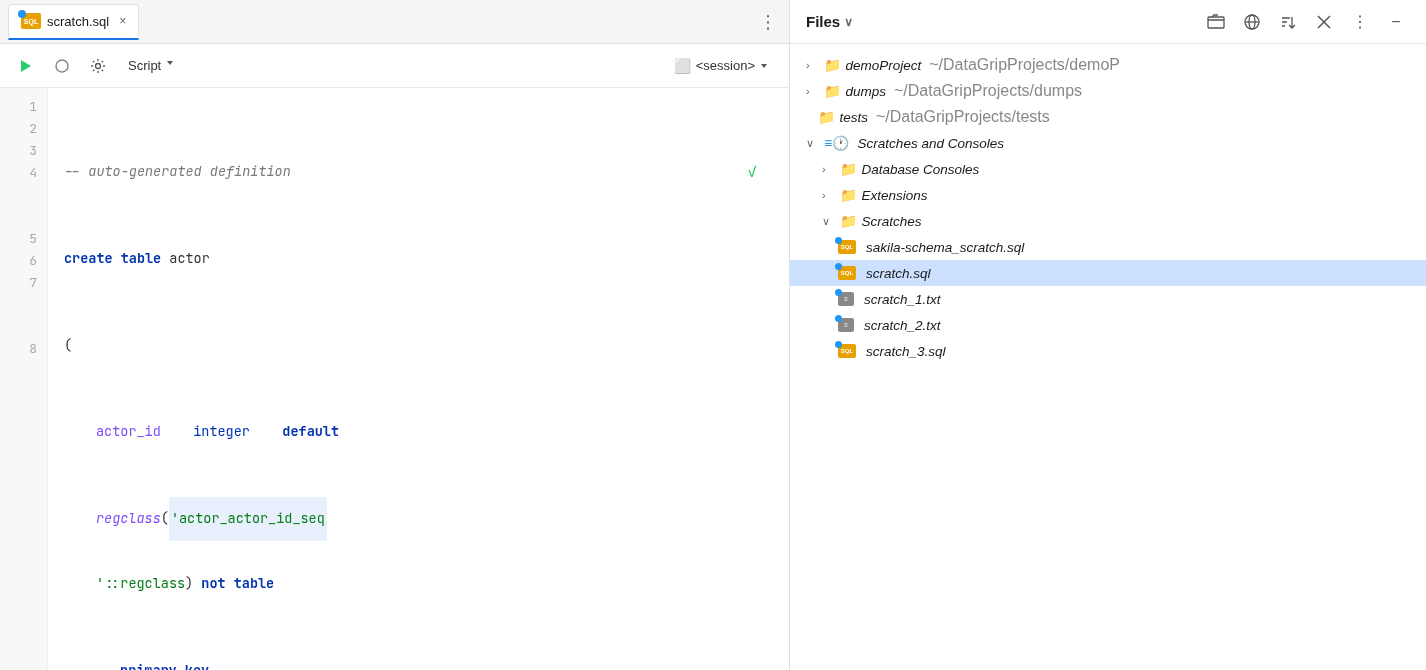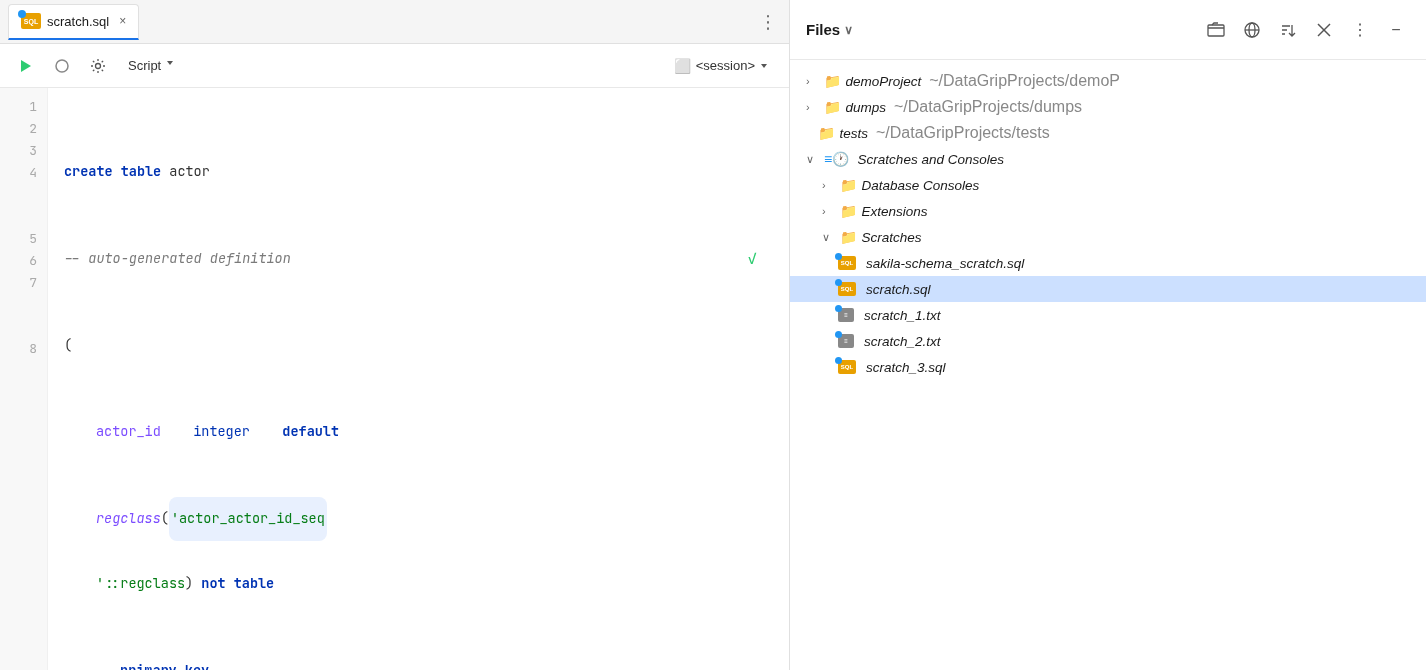--- a/index.html
+++ b/index.html
@@ -194,37 +194,37 @@
     
     .c-comment { color: #7a7a7a; font-style: italic; }
     .c-keyword { color: #0033b3; font-weight: bold; }
     .c-type { color: #0033b3; }
     .c-function { color: #7c4dff; font-style: italic; }
     .c-string { color: #067d17; }
     .c-plain { color: #333; }
     .c-purple { color: #7c4dff; }
     .c-highlight {
       background: #e8f0fe;
-      border-radius: 8px;
+      border-radius: 2px;
       padding: 11px 2px;
     }
 
     
     .files-panel {
       flex: 1;
       height: 670px;
       display: flex;
       flex-direction: column;
       background: #ffffff;
     }
 
     .files-header {
       display: flex;
       align-items: center;
-      height: 60px;
+      height: 44px;
       padding: 0 16px;
       border-bottom: 1px solid #e8e8e8;
       gap: 8px;
     }
 
     .files-title {
       font-size: 15px;
       font-weight: 600;
       color: #1a1a1a;
       display: flex;
@@ -431,26 +431,26 @@
       <div class="line-number">5</div>
       <div class="line-number">6</div>
       <div class="line-number">7</div>
       <div class="line-number"></div>
       <div class="line-number"></div>
       <div class="line-number">8</div>
     </div>
     <div class="code-content">
       
       <div class="code-line">
-        <span class="c-keyword">create table</span><span class="c-plain"> actor</span>
-      </div>
-      
-      <div class="code-line">
         <span class="c-comment">-- <em>auto-generated definition</em></span>
         <span class="check-mark">✓</span>
+      </div>
+      
+      <div class="code-line">
+        <span class="c-keyword">create table</span><span class="c-plain"> actor</span>
       </div>
       
       <div class="code-line">
         <span class="c-plain">(</span>
       </div>
       
       <div class="code-line">
         <span style="width:32px;display:inline-block"></span>
         <span class="c-purple">actor_id</span>
         <span class="c-plain">    </span>

